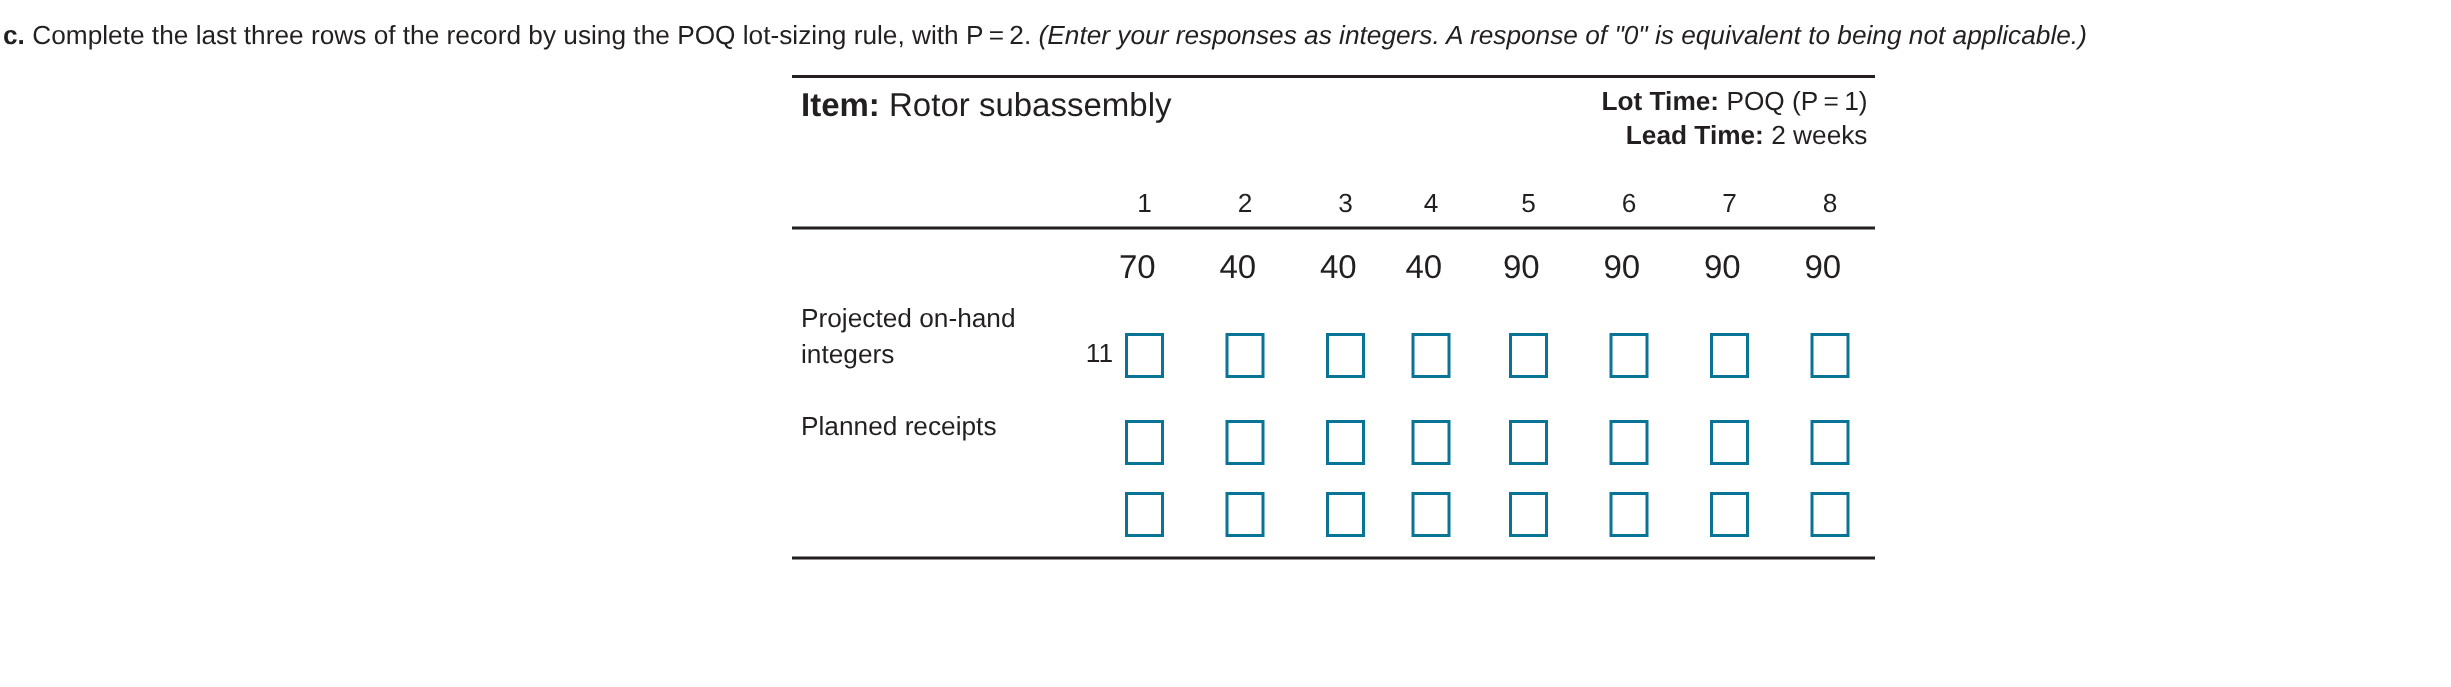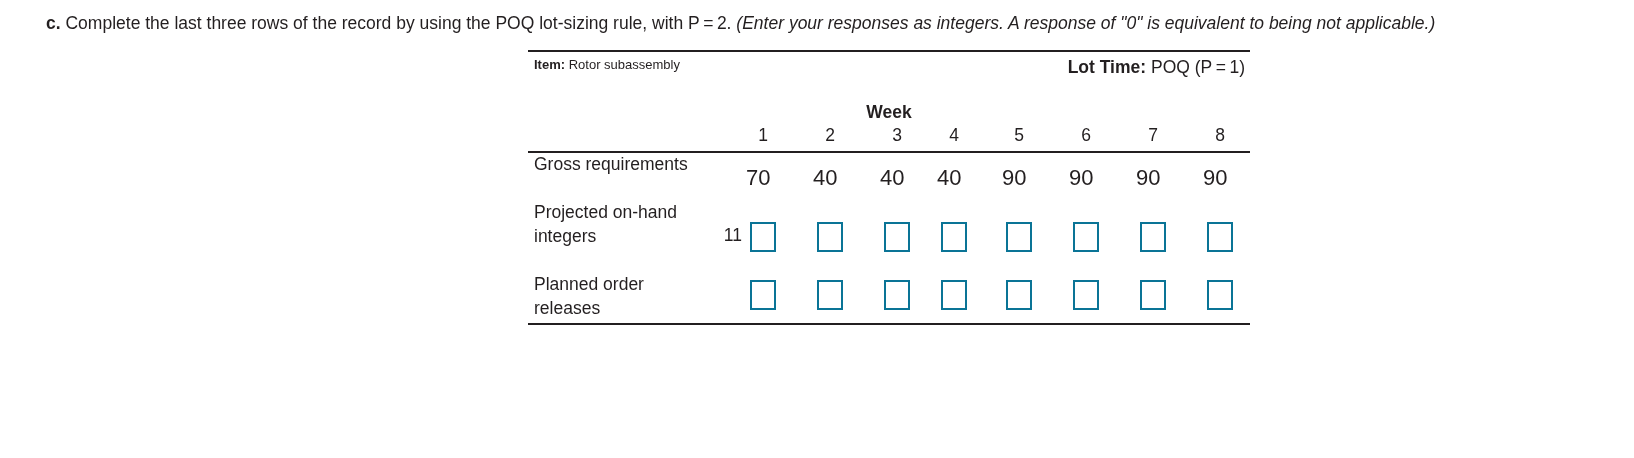--- a/index.html
+++ b/index.html
@@ -18,21 +18,20 @@
 
   
   .prompt {
     position: absolute;
     left: 2px;
     top: 12px;
     white-space: nowrap;
     font-size: 17.5px;
     line-height: 22px;
     color: #231f20;
-    margin-left: 44px;
   }
   .prompt .qlabel {
     font-weight: bold;
   }
   .prompt .emph {
     font-style: italic;
   }
 
   
   .worksheet {
@@ -49,21 +48,21 @@
   .rule.thin { border-top-width: 2px; }
 
   .meta {
     position: relative;
     height: 73px;
   }
   .meta .item-line {
     position: absolute;
     left: 6px;
     top: 5px;
-    font-size: 13px;
+    font-size: 22px;
     white-space: nowrap;
   }
   .meta .lot-line {
     position: absolute;
     right: 5px;
     top: 5px;
     font-size: 17.5px;
     white-space: nowrap;
   }
   .meta .lead-line {
@@ -163,39 +162,41 @@
 
   <div class="meta">
     <div class="item-line">
       <b class="lbl">Item:</b>
       <span>Rotor subassembly</span>
     </div>
     <div class="lot-line">
       <b class="lbl">Lot Time:</b>
       <span>POQ (P = 1)</span>
     </div>
-    <div class="week-caption">Week</div>
+    <div class="lead-line">
+      <b class="lbl">Lead Time:</b>
+      <span>2 weeks</span>
+    </div>
   </div>
 
   <div class="weekhead" id="weekhead">
       <div class="wk" style="left: 218px;">1</div>
       <div class="wk" style="left: 285px;">2</div>
       <div class="wk" style="left: 352px;">3</div>
       <div class="wk" style="left: 409px;">4</div>
       <div class="wk" style="left: 474px;">5</div>
       <div class="wk" style="left: 541px;">6</div>
       <div class="wk" style="left: 608px;">7</div>
       <div class="wk" style="left: 675px;">8</div>
     </div>
 
   <div class="rule thin"></div>
 
   <div class="rows" id="rows">
       <div class="row row-gross">
-        <div class="rlabel">Gross requirements</div>
         <div class="cell" style="left: 218px; top: 12px;">70</div>
         <div class="cell" style="left: 285px; top: 12px;">40</div>
         <div class="cell" style="left: 352px; top: 12px;">40</div>
         <div class="cell" style="left: 409px; top: 12px;">40</div>
         <div class="cell" style="left: 474px; top: 12px;">90</div>
         <div class="cell" style="left: 541px; top: 12px;">90</div>
         <div class="cell" style="left: 608px; top: 12px;">90</div>
         <div class="cell" style="left: 675px; top: 12px;">90</div>
       </div>
       <div class="row row-projected">
@@ -203,27 +204,37 @@
         <div class="onhand" style="top: 24px;">11</div>
         <input type="text" class="answerbox" style="left: 222px; top: 21px;">
         <input type="text" class="answerbox" style="left: 289px; top: 21px;">
         <input type="text" class="answerbox" style="left: 356px; top: 21px;">
         <input type="text" class="answerbox" style="left: 413px; top: 21px;">
         <input type="text" class="answerbox" style="left: 478px; top: 21px;">
         <input type="text" class="answerbox" style="left: 545px; top: 21px;">
         <input type="text" class="answerbox" style="left: 612px; top: 21px;">
         <input type="text" class="answerbox" style="left: 679px; top: 21px;">
       </div>
-      <div class="row row-plannedord">
-        <div class="rlabel">Planned order releases</div>
+      <div class="row row-plannedrec">
+        <div class="rlabel">Planned receipts</div>
         <input type="text" class="answerbox" style="left: 222px; top: 7px;">
         <input type="text" class="answerbox" style="left: 289px; top: 7px;">
         <input type="text" class="answerbox" style="left: 356px; top: 7px;">
         <input type="text" class="answerbox" style="left: 413px; top: 7px;">
         <input type="text" class="answerbox" style="left: 478px; top: 7px;">
         <input type="text" class="answerbox" style="left: 545px; top: 7px;">
         <input type="text" class="answerbox" style="left: 612px; top: 7px;">
         <input type="text" class="answerbox" style="left: 679px; top: 7px;">
       </div>
+      <div class="row row-plannedord">
+        <input type="text" class="answerbox" style="left: 222px; top: 7px;">
+        <input type="text" class="answerbox" style="left: 289px; top: 7px;">
+        <input type="text" class="answerbox" style="left: 356px; top: 7px;">
+        <input type="text" class="answerbox" style="left: 413px; top: 7px;">
+        <input type="text" class="answerbox" style="left: 478px; top: 7px;">
+        <input type="text" class="answerbox" style="left: 545px; top: 7px;">
+        <input type="text" class="answerbox" style="left: 612px; top: 7px;">
+        <input type="text" class="answerbox" style="left: 679px; top: 7px;">
+      </div>
     </div>
 
   <div class="rule thin"></div>
 </div>
 
 </body></html>

